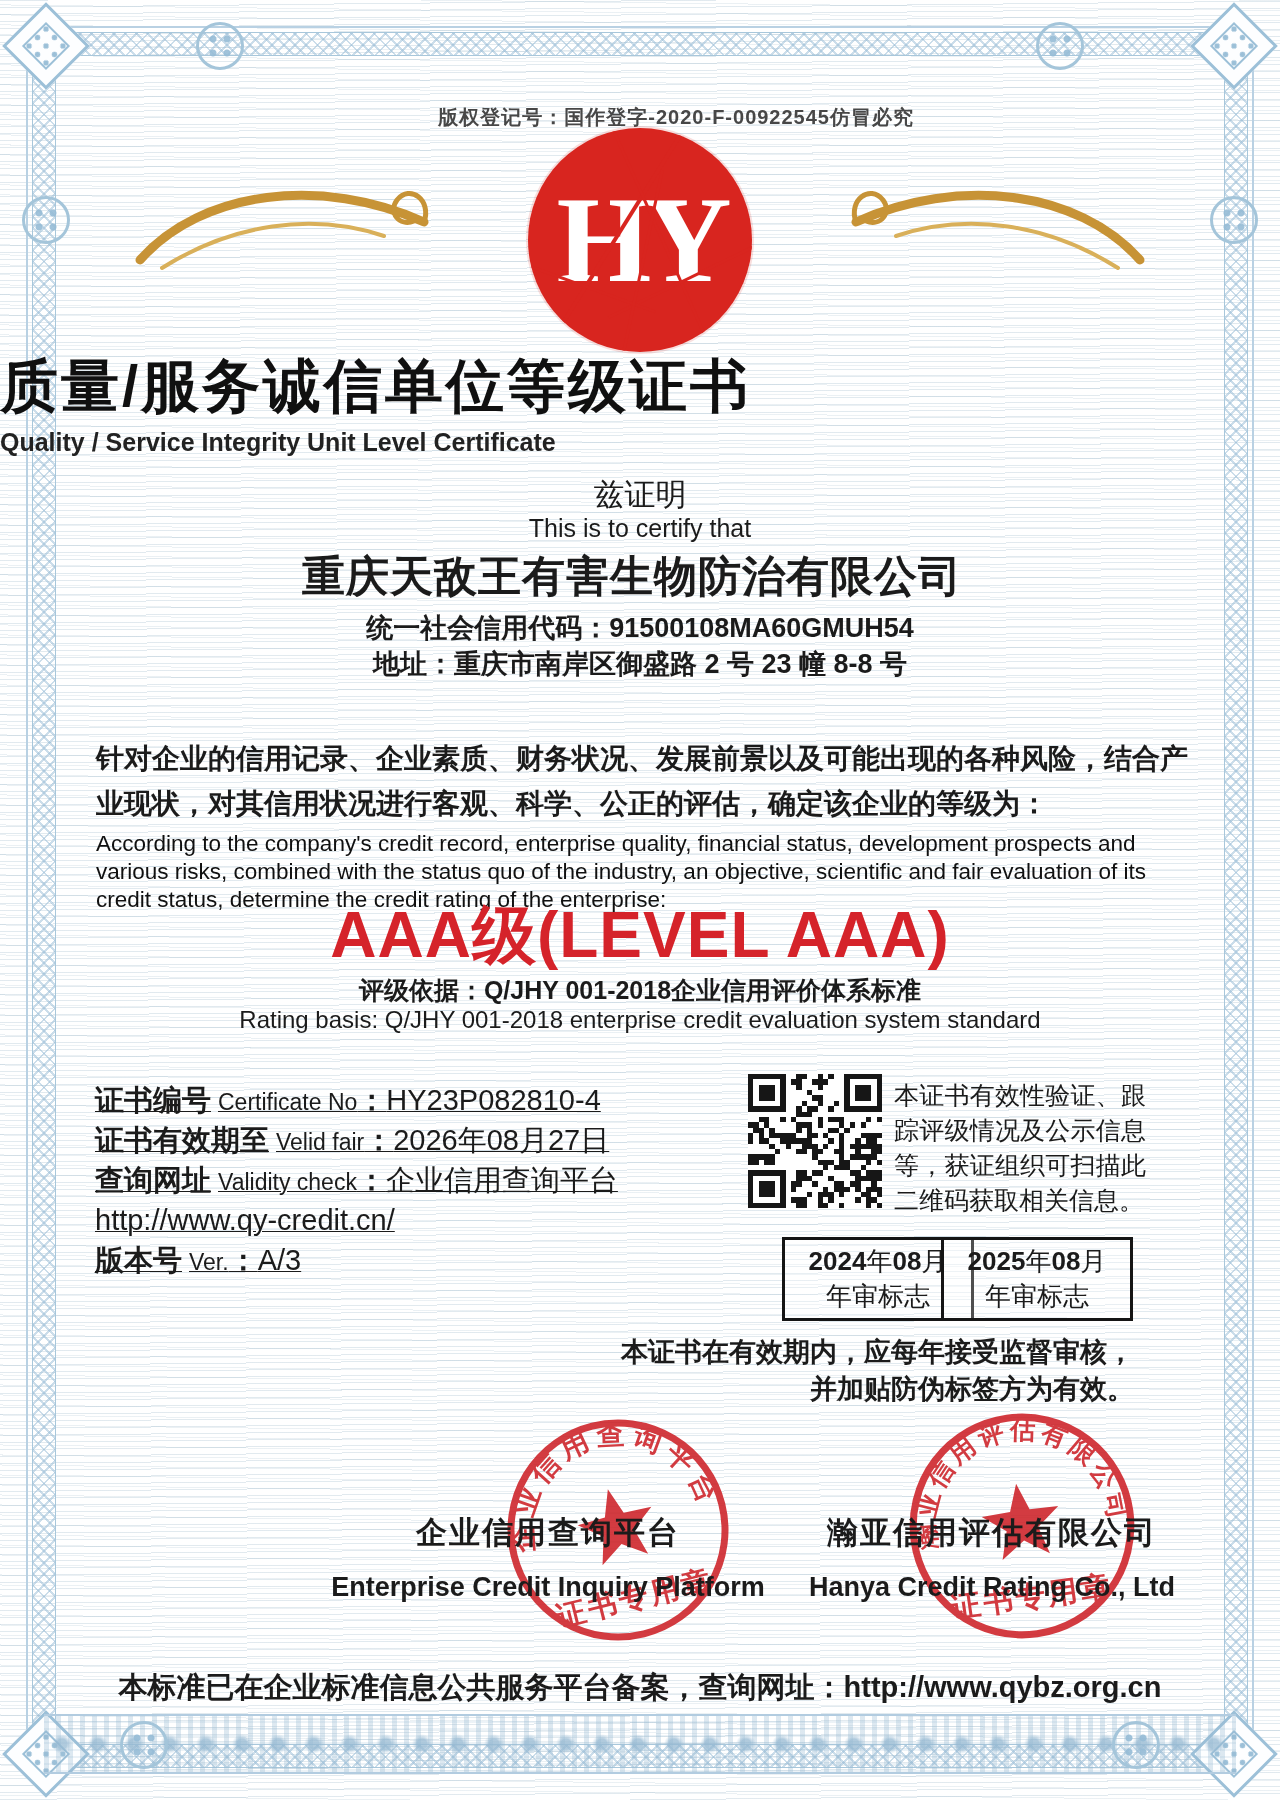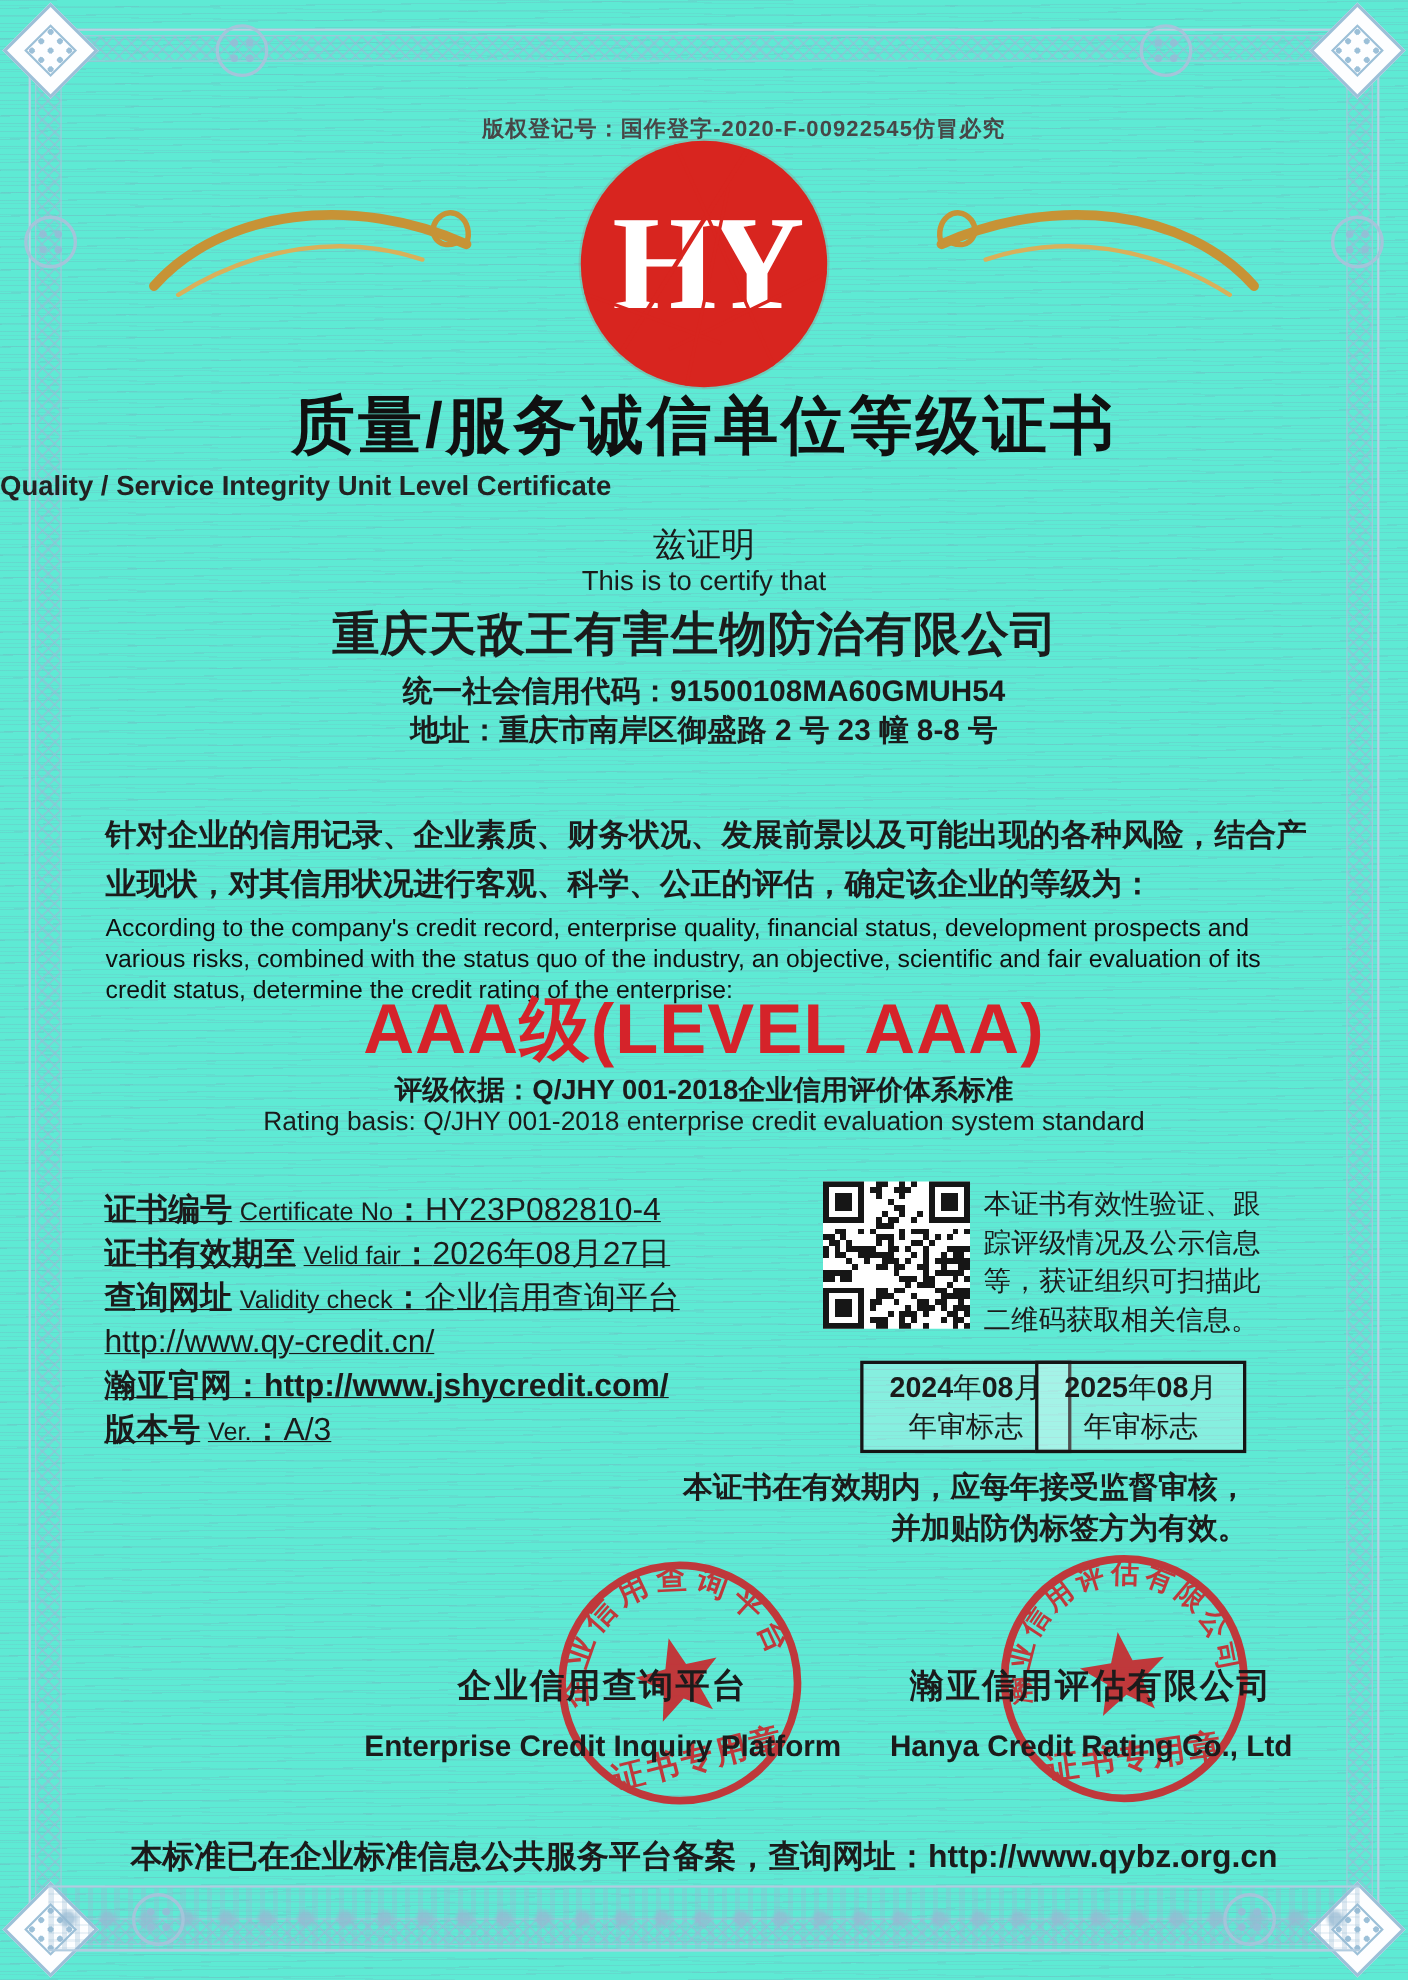--- a/index.html
+++ b/index.html
@@ -1,18 +1,18 @@
 <!DOCTYPE html>
 <html><head>
 <meta charset="utf-8">
 <style>
   html,body{margin:0;padding:0;background:#e8edf1;}
   .page{
     position:relative;width:1280px;height:1800px;margin:0 auto;
-    background-color:#5eead4;overflow:hidden;
+    background-color:#ffffff;overflow:hidden;
     font-family:"Liberation Sans","DejaVu Sans",sans-serif;color:#1b1b1b;
   }
   .guilloche{
     position:absolute;inset:0;
     background-image:
       repeating-linear-gradient(179.4deg, rgba(120,158,182,0.22) 0 1px, transparent 1px 7px),
       repeating-linear-gradient(180.7deg, rgba(120,158,182,0.15) 0 1px, transparent 1px 10px);
   }
   
   .frame-line{position:absolute;inset:26px;border:2px solid #b9d1e3;pointer-events:none;}
@@ -49,21 +49,21 @@
   .logo{position:absolute;left:528px;top:128px;width:224px;height:224px;border-radius:50%;
     background:#d8251f;overflow:hidden;box-shadow:0 0 0 2px rgba(216,37,31,.15);}
   .logo-letters{position:absolute;inset:0;display:flex;align-items:center;justify-content:center;
     color:#fff;font-weight:bold;font-size:122px;letter-spacing:-8px;font-family:Liberation Serif, serif;}
   .crack{position:absolute;background:#d8251f;}
   .c1{width:4px;height:260px;left:86px;top:-20px;transform:rotate(32deg);}
   .c2{width:3px;height:260px;left:132px;top:-20px;transform:rotate(-24deg);}
   .c3{width:3px;height:180px;left:160px;top:60px;transform:rotate(64deg);}
   .c4{width:3px;height:140px;left:60px;top:90px;transform:rotate(-70deg);}
   .c5{width:3px;height:200px;left:112px;top:40px;transform:rotate(12deg);}
-  .title{position:absolute;left:0;right:0;top:348px;text-align:center;font-size:58px;font-weight:800;letter-spacing:3px;color:#101010;}
+  .title{position:absolute;left:0;right:0;top:348px;font-size:58px;font-weight:800;letter-spacing:3px;color:#101010;}
   .subtitle{position:absolute;left:0;right:0;top:428px;text-align:left;font-size:25px;font-weight:700;color:#222;}
   .certify-zh{position:absolute;left:0;right:0;top:474px;text-align:center;font-size:31px;font-weight:500;}
   .certify-en{position:absolute;left:0;right:0;top:514px;text-align:center;font-size:25px;}
   .company{position:absolute;left:0;right:16px;top:548px;text-align:center;font-size:43px;font-weight:800;letter-spacing:1px;}
   .code,.addr{position:absolute;left:0;right:0;text-align:center;font-size:27px;font-weight:700;}
   .code{top:610px;} .addr{top:646px;}
   .intro-zh{position:absolute;left:96px;right:92px;top:736px;font-size:28px;font-weight:650;line-height:45px;text-align:justify;}
   .intro-en{position:absolute;left:96px;right:92px;top:830px;font-size:22.5px;font-weight:400;line-height:28px;color:#101010;}
   .level{position:absolute;left:0;right:0;top:892px;text-align:center;font-size:64px;font-weight:800;color:#d5232a;letter-spacing:1px;}
   .basis-zh{position:absolute;left:0;right:0;top:974px;text-align:center;font-size:25px;font-weight:700;}
@@ -166,23 +166,20 @@
       <span class="zh">证书编号</span><span class="en">Certificate No</span><span class="zh">：</span><span class="val">HY23P082810-4</span>
     </div>
     <div class="info-line">
       <span class="zh">证书有效期至</span><span class="en">Velid fair</span><span class="zh">：</span><span class="val">2026年08月27日</span>
     </div>
     <div class="info-line">
       <span class="zh">查询网址</span><span class="en">Validity check</span><span class="zh">：</span><span class="val">企业信用查询平台</span>
     </div>
     <div class="info-line">
       <span class="val">http://www.qy-credit.cn/</span>
-    </div>
-    <div class="info-line">
-      <span class="val-strong">瀚亚官网：http://www.jshycredit.com/</span>
     </div>
     <div class="info-line">
       <span class="zh">版本号</span><span class="en">Ver.</span><span class="zh">：</span><span class="val">A/3</span>
     </div>
   </div>
 
   <svg class="qr" id="qr-svg" viewBox="0 0 25 25" shape-rendering="crispEdges">
       <rect x="0" y="0" width="25" height="25" fill="#ffffff"></rect>
       <rect x="9" y="0" width="1" height="1" fill="#161616"></rect>
       <rect x="10" y="0" width="1" height="1" fill="#161616"></rect>

